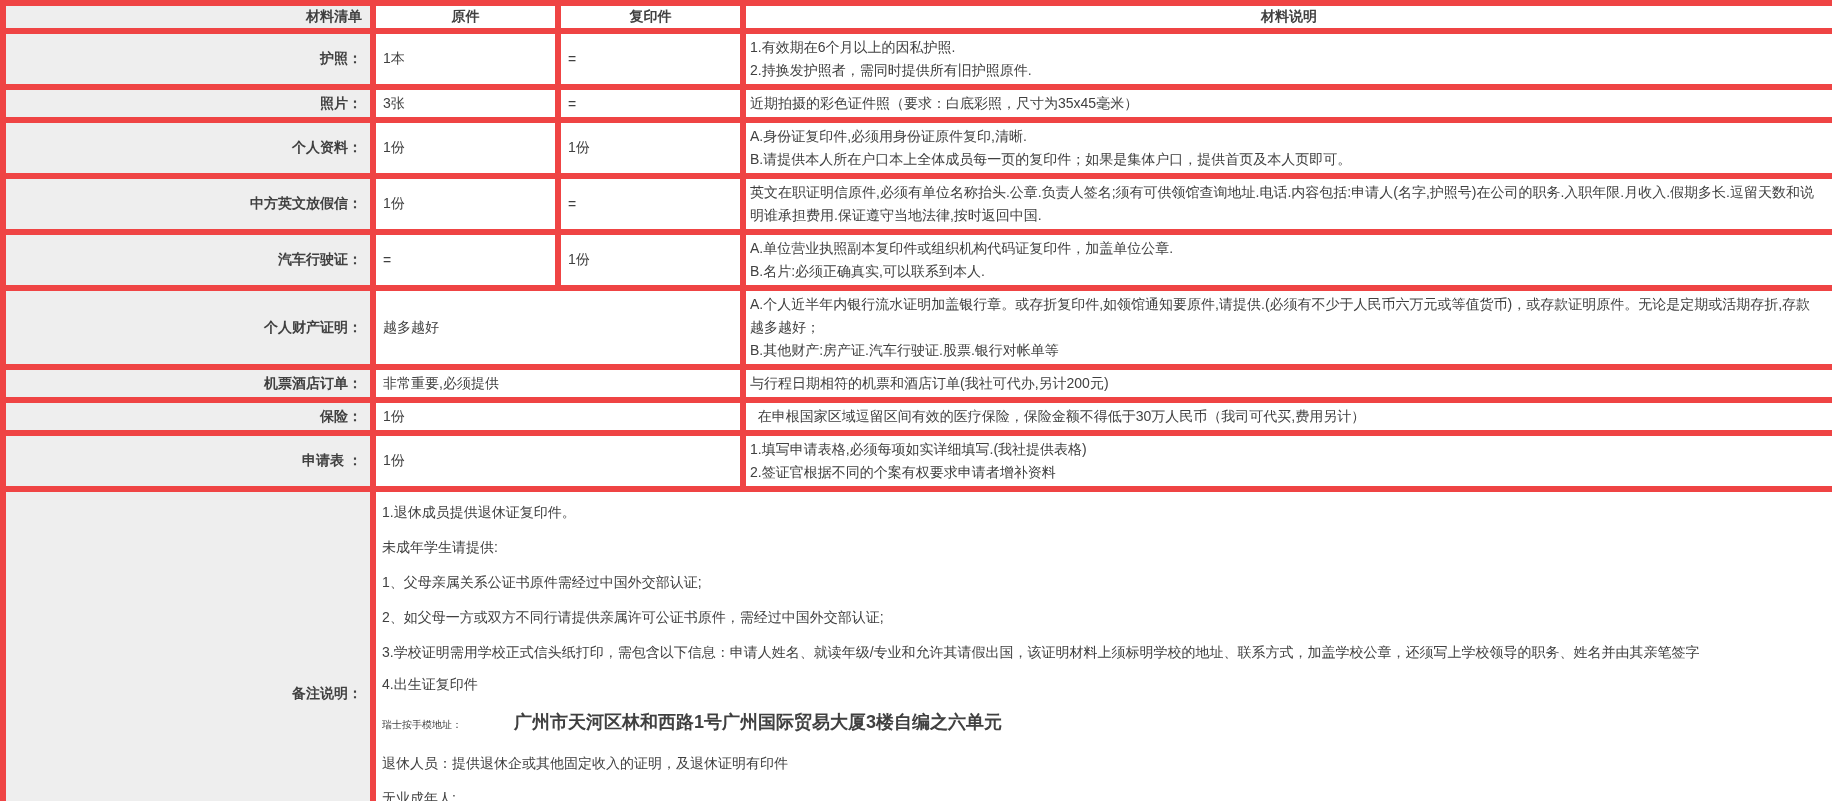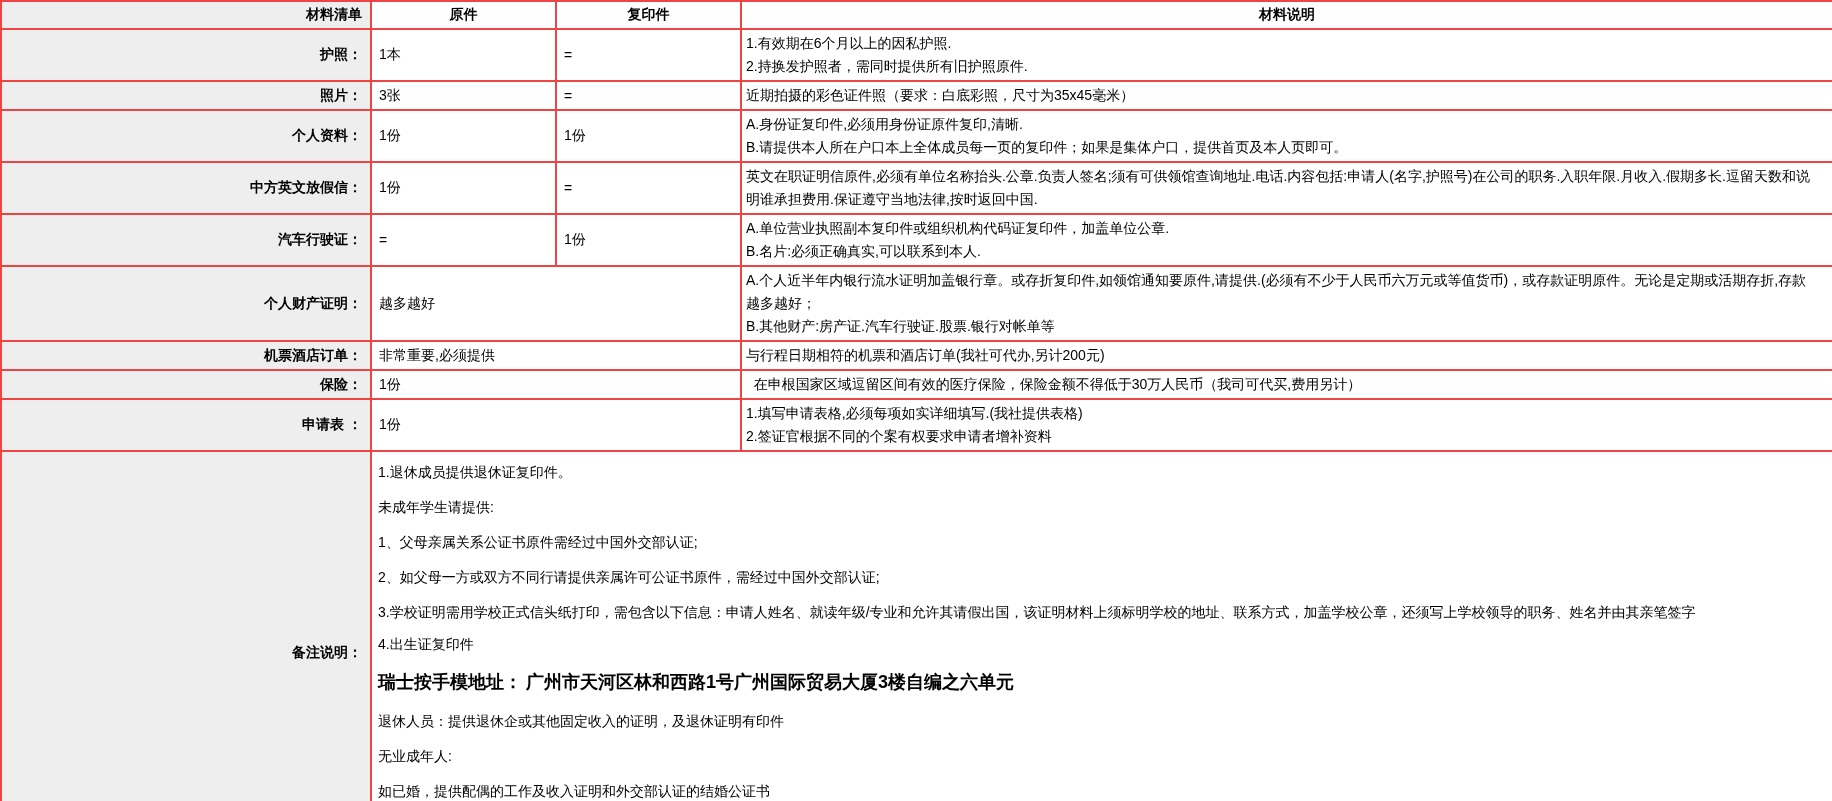--- a/index.html
+++ b/index.html
@@ -1,29 +1,29 @@
 <!DOCTYPE html>
 <html><head>
 <meta charset="utf-8">
 <style>
   html,body { margin:0; padding:0; background:#ffffff; }
   body { width:1832px; height:801px; font-family:"Liberation Sans","DejaVu Sans",sans-serif; }
   table.materials { border-collapse:collapse; table-layout:fixed; width:1832px; }
-  td { border:2px solid #ef4444; font-size:14px; color:#000000; vertical-align:middle; overflow:hidden; }
+  td { border:6px solid #ef4444; font-size:14px; color:#404040; vertical-align:middle; overflow:hidden; }
   td.label-cell { background:#eeeeee; text-align:right; font-weight:bold; padding:0 8px 0 4px; }
   td.head-val, td.head-desc { font-weight:bold; text-align:center; background:#ffffff; }
   td.val-cell { padding:0 7px; background:#ffffff; }
   td.desc-cell { padding:2px 16px 2px 4px; background:#ffffff; }
   .desc-line { line-height:23px; white-space:pre-wrap; }
   td.remarks-cell { vertical-align:top; padding:8px 10px 4px 6px; background:#ffffff; }
   .remark-p { margin:0 0 11px 0; line-height:24px; white-space:pre-wrap; }
   .remark-p.tight { margin-bottom:8px; }
   .address-line { margin:0 0 11px 0; line-height:30px; font-weight:bold; }
-  .address-prefix { font-size:18px; font-weight:bold; }
-  .address-main { font-size:18px; font-weight:bold; }
+  .address-prefix { font-size:10px; font-weight:normal; }
+  .address-main { font-size:18px; font-weight:bold;margin-left:48px; }
 </style>
 </head>
 <body>
 
 <table class="materials">
   <colgroup>
     <col style="width:370px">
       <col style="width:185px">
       <col style="width:185px">
       <col style="width:1092px">

